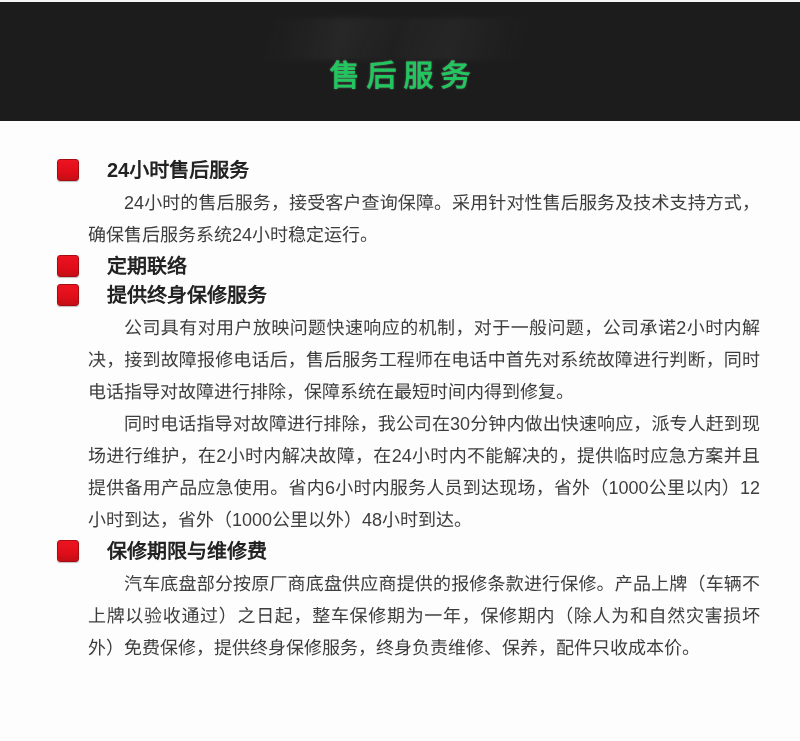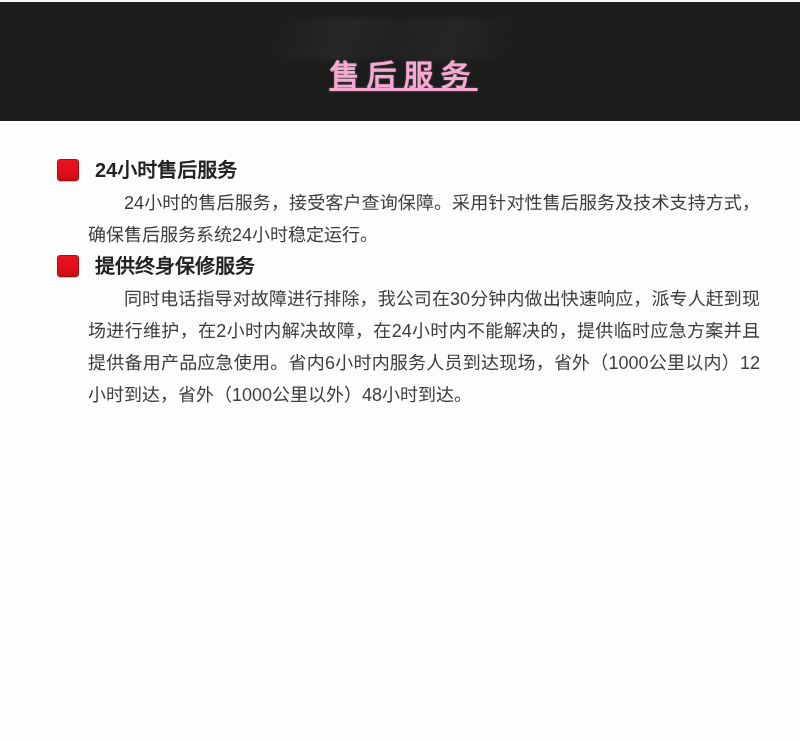--- a/index.html
+++ b/index.html
@@ -24,28 +24,27 @@
     box-sizing: border-box;
     border-top: 2px solid #f5f5f5;
   }
   .banner-title {
     position: absolute;
     top: 58px;
     left: 0;
     width: 100%;
     margin: 0;
     text-align: center;
-    color: #f9a8d4;
+    color: #22c55e;
     font-size: 30px;
     line-height: 32px;
     font-weight: bold;
     letter-spacing: 7px;
     text-indent: 7px;
     text-shadow: 0 0 2px rgba(255,255,255,0.35);
-    text-decoration: underline;
   }
   
   .watermark {
     position: absolute;
     top: 16px;
     left: 230px;
     width: 370px;
     height: 42px;
     background:
       linear-gradient(100deg, transparent 10%, rgba(120,120,120,0.10) 30%, transparent 45%, rgba(110,110,110,0.08) 60%, transparent 80%),
@@ -56,21 +55,21 @@
   
   .content {
     padding: 37px 40px 0 57px;
   }
   .section {
     margin-bottom: 3px;
   }
   .sec-head {
     display: flex;
     align-items: center;
-    gap: 16px;
+    gap: 28px;
     margin-bottom: 5px;
   }
   .bullet {
     flex: 0 0 auto;
     width: 22px;
     height: 22px;
     box-sizing: border-box;
     background: linear-gradient(180deg, #ec1420 0%, #df0e1a 60%, #c50d15 100%);
     border: 1px solid #a80c12;
     border-radius: 3px;
@@ -109,27 +108,41 @@
       <div class="sec-head">
         <span class="bullet"></span>
         <h2 class="sec-title">24小时售后服务</h2>
       </div>
       <div class="sec-body">
         <p>24小时的售后服务，接受客户查询保障。采用针对性售后服务及技术支持方式，确保售后服务系统24小时稳定运行。</p>
       </div>
     </section>
 
     <section class="section">
+      <div class="sec-head">
+        <span class="bullet"></span>
+        <h2 class="sec-title">定期联络</h2>
+      </div>
     </section>
 
     <section class="section">
       <div class="sec-head">
         <span class="bullet"></span>
         <h2 class="sec-title">提供终身保修服务</h2>
       </div>
       <div class="sec-body">
+        <p>公司具有对用户放映问题快速响应的机制，对于一般问题，公司承诺2小时内解决，接到故障报修电话后，售后服务工程师在电话中首先对系统故障进行判断，同时电话指导对故障进行排除，保障系统在最短时间内得到修复。</p>
         <p>同时电话指导对故障进行排除，我公司在30分钟内做出快速响应，派专人赶到现场进行维护，在2小时内解决故障，在24小时内不能解决的，提供临时应急方案并且提供备用产品应急使用。省内6小时内服务人员到达现场，省外（1000公里以内）12小时到达，省外（1000公里以外）48小时到达。</p>
       </div>
     </section>
 
+    <section class="section">
+      <div class="sec-head">
+        <span class="bullet"></span>
+        <h2 class="sec-title">保修期限与维修费</h2>
+      </div>
+      <div class="sec-body">
+        <p>汽车底盘部分按原厂商底盘供应商提供的报修条款进行保修。产品上牌（车辆不上牌以验收通过）之日起，整车保修期为一年，保修期内（除人为和自然灾害损坏外）免费保修，提供终身保修服务，终身负责维修、保养，配件只收成本价。</p>
+      </div>
+    </section>
 
   </main>
 </div>
 
 </body></html>

